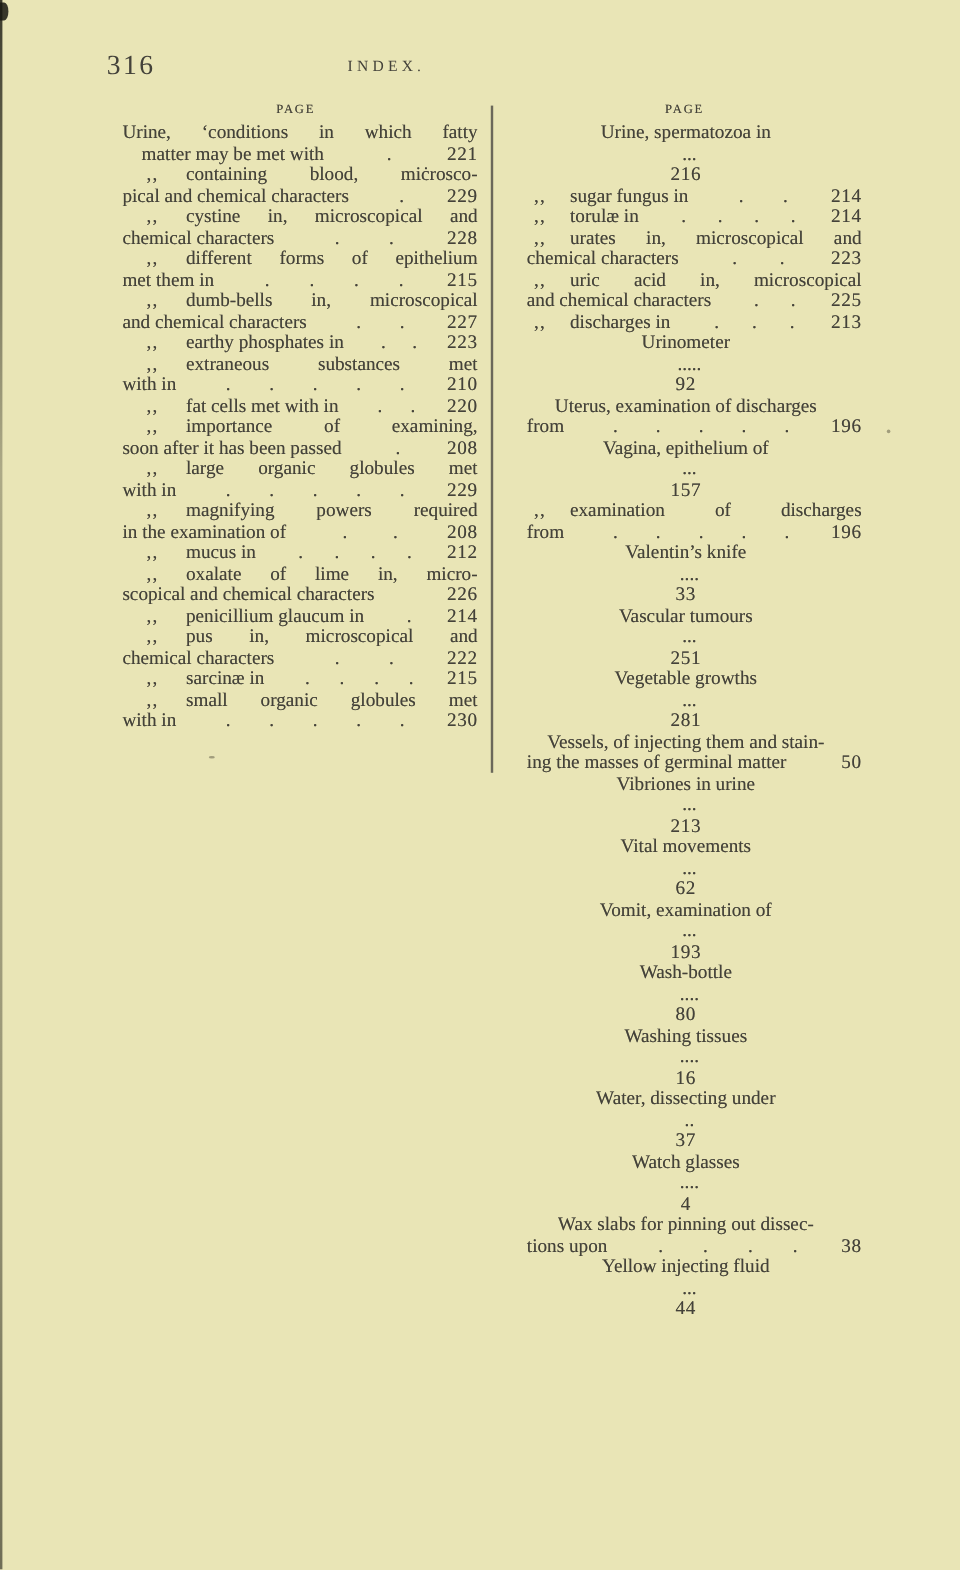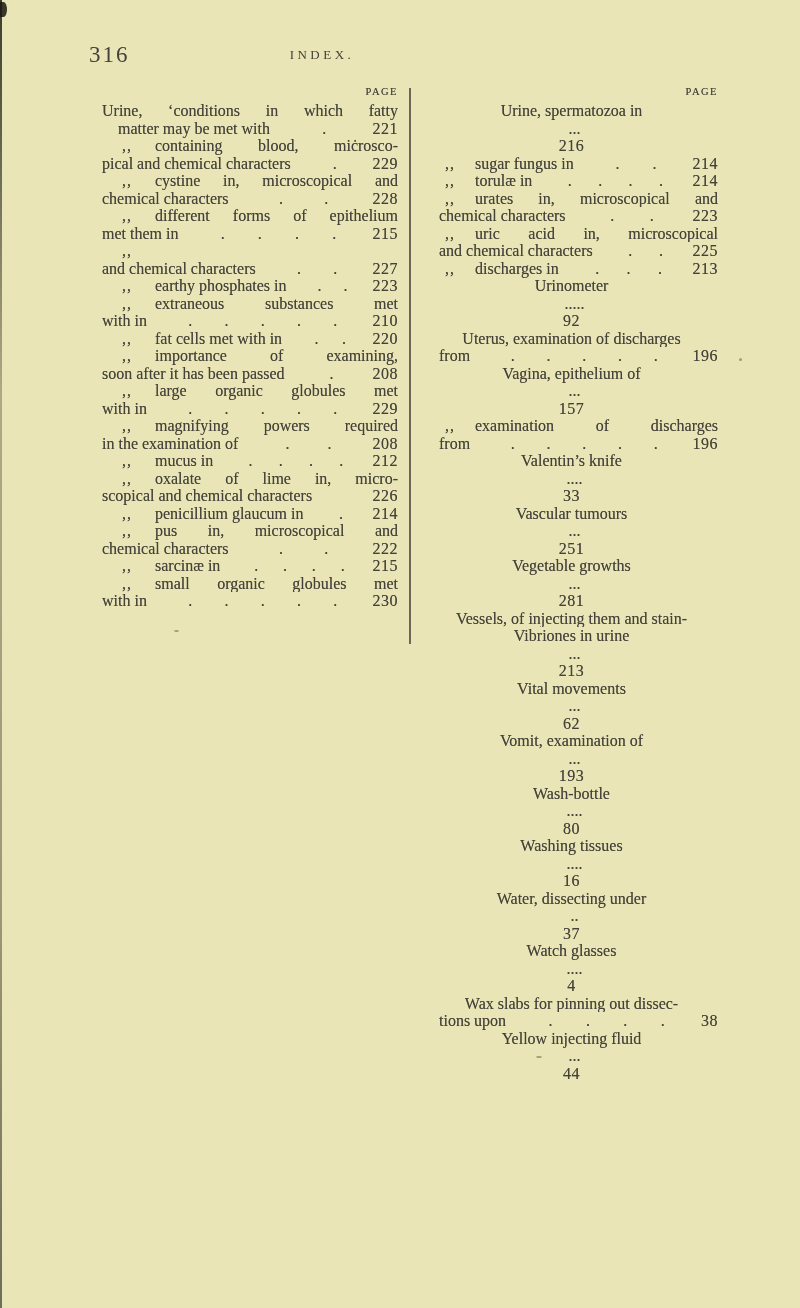--- a/index.html
+++ b/index.html
@@ -38,21 +38,21 @@
 
   .index-body{position:absolute;top:84px;left:0;width:800px;}
   .col{
     position:absolute;top:0;
     font-size:16px;line-height:17.5px;
     text-shadow:0 0 .5px rgba(62,58,46,.55);
   }
   .col-left{left:95px;width:303px;}
   .col-right{left:423px;width:295px;}
   .col-page-label{
-    text-align:right;font-size:10.5px;letter-spacing:1.5px;
+    text-align:center;font-size:10.5px;letter-spacing:1.5px;
     height:16px;line-height:16px;margin-bottom:2px;
   }
   .divider{
     position:absolute;left:409px;top:4px;width:1.5px;height:556px;
     background:var(--divider);opacity:.85;
   }
 
   .line{display:flex;align-items:center;white-space:nowrap;}
   
   .col-left  .i0{padding-left:7px;}
@@ -129,20 +129,21 @@
         <span class="dots">
           <span class="dot">.</span>
           <span class="dot">.</span>
           <span class="dot">.</span>
           <span class="dot">.</span>
         </span>
         <span class="num">215</span>
       </div>
       <div class="line i2 fill">
         <span class="prefix">,,</span>
+        <span class="etext">dumb-bells in, microscopical</span>
       </div>
       <div class="line i0">
         <span class="etext">and chemical characters</span>
         <span class="dots">
           <span class="dot">.</span>
           <span class="dot">.</span>
         </span>
         <span class="num">227</span>
       </div>
       <div class="line i2">
@@ -422,20 +423,25 @@
         <span class="dots">
           <span class="dot">.</span>
           <span class="dot">.</span>
           <span class="dot">.</span>
         </span>
         <span class="num">281</span>
       </div>
       <div class="line i0 fill">
         <span class="etext">Vessels, of injecting them and stain-</span>
       </div>
+      <div class="line i1">
+        <span class="etext">ing the masses of germinal matter</span>
+        <span class="dots"></span>
+        <span class="num">50</span>
+      </div>
       <div class="line i0">
         <span class="etext">Vibriones in urine</span>
         <span class="dots">
           <span class="dot">.</span>
           <span class="dot">.</span>
           <span class="dot">.</span>
         </span>
         <span class="num">213</span>
       </div>
       <div class="line i0">

